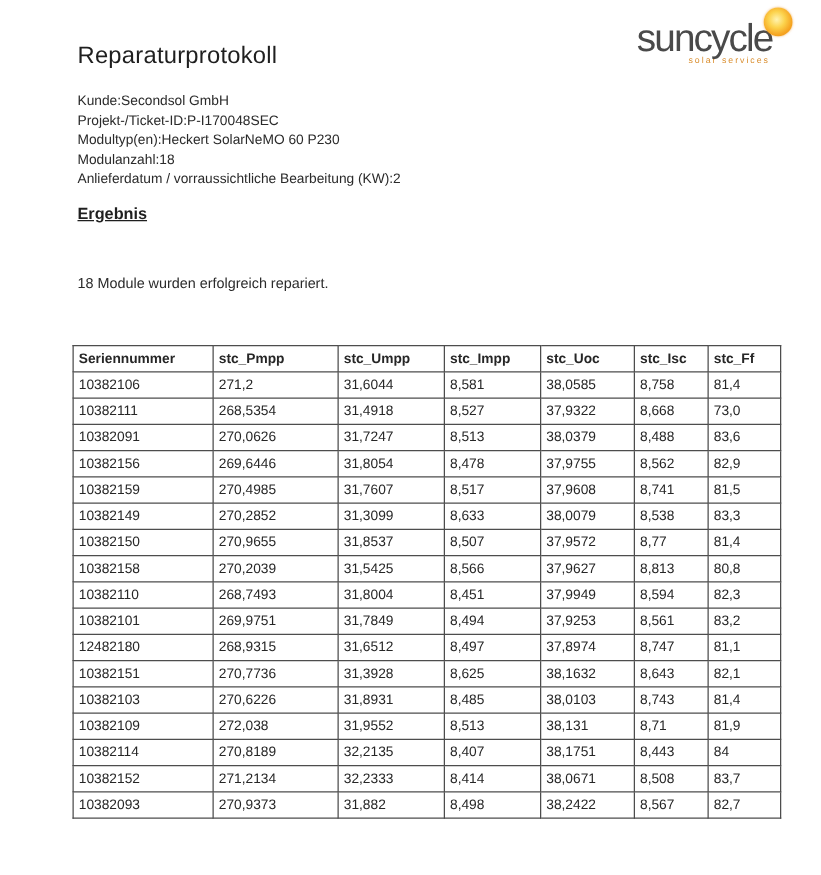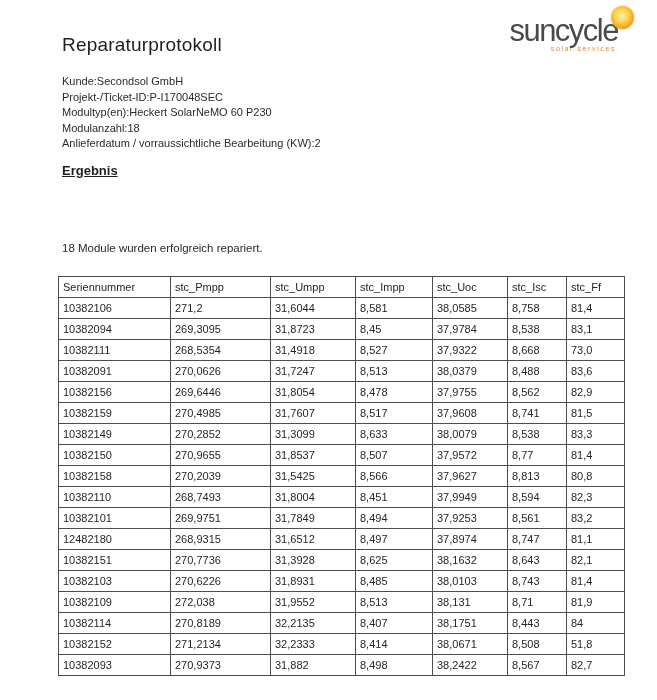--- a/index.html
+++ b/index.html
@@ -71,21 +71,20 @@
     font-size: 13px;
     font-weight: 700;
     color: #1f1f1f;
     text-decoration: underline;
   }
   .result-line {
     position: absolute;
     left: 62px; top: 221px;
     font-size: 11.5px;
     color: #2a2a2a;
-    margin-top: 21px;
   }
 
   
   .results-table {
     position: absolute;
     left: 58px; top: 276px;
     width: 566px;
     border-collapse: collapse;
     table-layout: fixed;
     font-size: 11px;
@@ -94,21 +93,21 @@
   .results-table th, .results-table td {
     border: 1px solid #4d4d4d;
     height: 21px;
     padding: 0 2px 0 4px;
     text-align: left;
     vertical-align: middle;
     white-space: nowrap;
     overflow: hidden;
     font-weight: 400;
   }
-  .results-table th { font-weight: 400; margin-left: 12px; }
+  .results-table th { font-weight: 700; margin-left: 12px; }
 </style>
 </head>
 <body>
 
 <div class="page">
 
   <h1 class="doc-title">Reparaturprotokoll</h1>
 
   <div class="logo">
     <div class="logo-row">
@@ -155,29 +154,20 @@
         <tr>
           <td>10382106</td>
           <td>271,2</td>
           <td>31,6044</td>
           <td>8,581</td>
           <td>38,0585</td>
           <td>8,758</td>
           <td>81,4</td>
         </tr>
         <tr>
-          <td>10382094</td>
-          <td>269,3095</td>
-          <td>31,8723</td>
-          <td>8,45</td>
-          <td>37,9784</td>
-          <td>8,538</td>
-          <td>83,1</td>
-        </tr>
-        <tr>
           <td>10382111</td>
           <td>268,5354</td>
           <td>31,4918</td>
           <td>8,527</td>
           <td>37,9322</td>
           <td>8,668</td>
           <td>73,0</td>
         </tr>
         <tr>
           <td>10382091</td>
@@ -296,21 +286,21 @@
           <td>8,443</td>
           <td>84</td>
         </tr>
         <tr>
           <td>10382152</td>
           <td>271,2134</td>
           <td>32,2333</td>
           <td>8,414</td>
           <td>38,0671</td>
           <td>8,508</td>
-          <td>51,8</td>
+          <td>83,7</td>
         </tr>
         <tr>
           <td>10382093</td>
           <td>270,9373</td>
           <td>31,882</td>
           <td>8,498</td>
           <td>38,2422</td>
           <td>8,567</td>
           <td>82,7</td>
         </tr>

